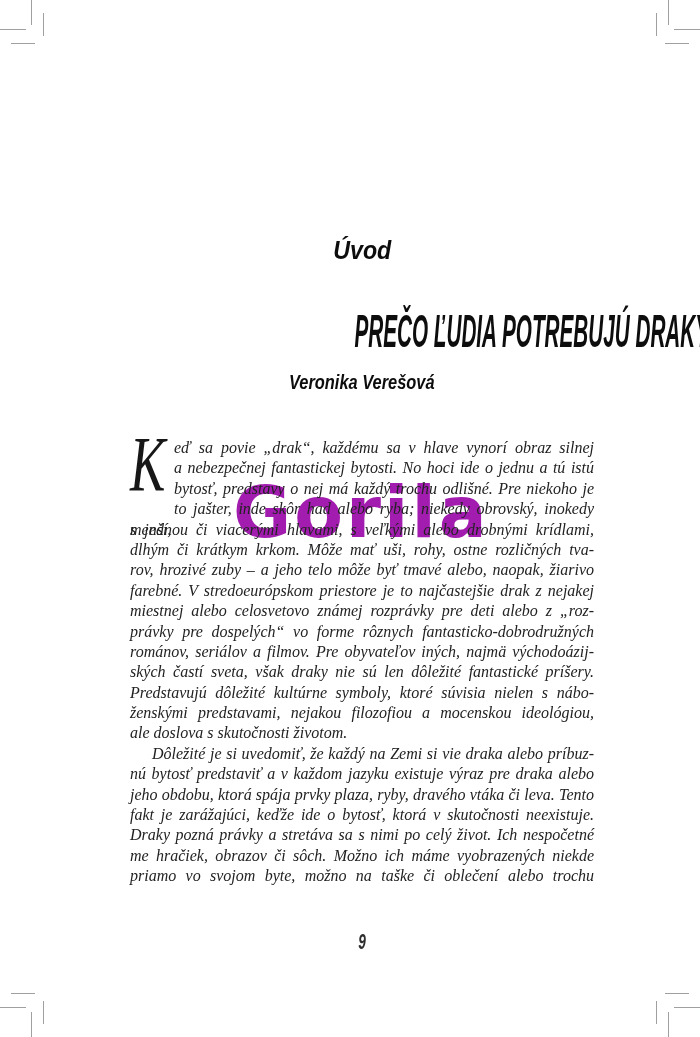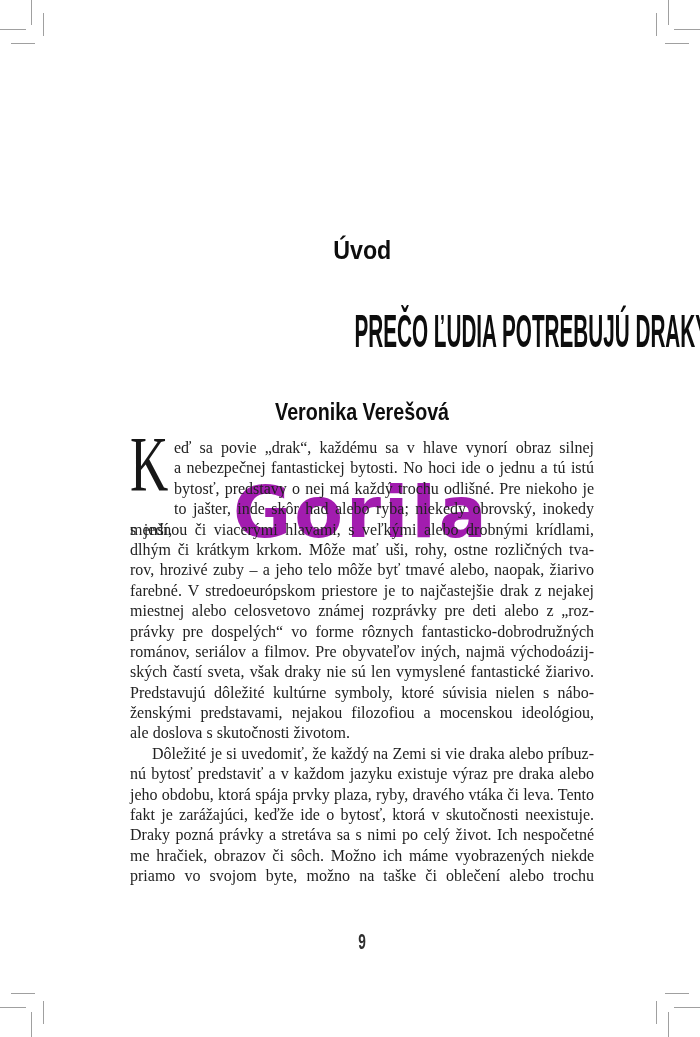--- a/index.html
+++ b/index.html
@@ -5,29 +5,29 @@
   html,body{margin:0;padding:0;background:#ffffff;}
   .page{position:relative;width:700px;height:1037px;background:#ffffff;overflow:hidden;
         font-family:"Liberation Serif", serif;color:#222;}
   
   .crop{position:absolute;background:#a0a0a0;}
   
   .watermark{position:absolute;left:233px;top:477px;z-index:1;
              font-family:"DejaVu Sans", sans-serif;font-weight:bold;
              font-size:71px;line-height:1;letter-spacing:3px;color:#a21caf;}
   
-  .content{position:absolute;left:130px;top:0;width:464px;height:1037px;z-index:2;}
+  .content{position:absolute;left:130px;top:0;width:464px;height:1037px;z-index:2;font-style:italic;}
   .centerline{position:absolute;left:0;width:464px;text-align:center;margin:0;color:#0d0d0d;
               font-family:"Liberation Sans", sans-serif;font-weight:bold;white-space:nowrap;}
   .squish{display:inline-block;white-space:nowrap;}
   .section{top:238px;font-size:25px;line-height:1;}
   .section .squish{transform:scaleX(0.93);transform-origin:50% 50%;}
   .title{top:308px;font-size:46px;line-height:1;}
   .title .squish{transform:scaleX(0.45);transform-origin:50% 50%;}
-  .author{top:372px;font-size:24px;line-height:1;margin-top:28px;}
+  .author{top:372px;font-size:20px;line-height:1;}
   .author .squish{transform:scaleX(0.82);transform-origin:50% 50%;}
   
   .bodytext{position:absolute;left:0;top:438px;width:464px;font-size:16px;line-height:20.4px;color:#222;}
   .line{height:20.4px;text-align:justify;text-align-last:justify;text-justify:inter-word;}
   .line.endline{text-align-last:left;}
   .line.indent{text-indent:22px;}
   .dropcap{float:left;width:44px;height:61.2px;position:relative;}
   .dropcap span{display:block;font-size:78px;line-height:78px;margin-top:-13px;
                 font-family:"Liberation Serif", serif;color:#171717;
                 transform:scaleX(0.68);transform-origin:0 50%;}
@@ -80,21 +80,21 @@
       <div class="line">a nebezpečnej fantastickej bytosti. No hoci ide o jednu a tú istú</div>
       <div class="line">bytosť, predstavy o nej má každý trochu odlišné. Pre niekoho je</div>
       <div class="line">to jašter, inde skôr had alebo ryba; niekedy obrovský, inokedy menší,</div>
       <div class="line">s jednou či viacerými hlavami, s veľkými alebo drobnými krídlami,</div>
       <div class="line">dlhým či krátkym krkom. Môže mať uši, rohy, ostne rozličných tva-</div>
       <div class="line">rov, hrozivé zuby – a jeho telo môže byť tmavé alebo, naopak, žiarivo</div>
       <div class="line">farebné. V stredoeurópskom priestore je to najčastejšie drak z nejakej</div>
       <div class="line">miestnej alebo celosvetovo známej rozprávky pre deti alebo z „roz-</div>
       <div class="line">právky pre dospelých“ vo forme rôznych fantasticko-dobrodružných</div>
       <div class="line">románov, seriálov a filmov. Pre obyvateľov iných, najmä východoázij-</div>
-      <div class="line">ských častí sveta, však draky nie sú len vymyslené fantastické žiarivo.</div>
+      <div class="line">ských častí sveta, však draky nie sú len dôležité fantastické príšery.</div>
       <div class="line">Predstavujú dôležité kultúrne symboly, ktoré súvisia nielen s nábo-</div>
       <div class="line">ženskými predstavami, nejakou filozofiou a mocenskou ideológiou,</div>
       <div class="line endline">ale doslova s skutočnosti životom.</div>
       <div class="line indent">Dôležité je si uvedomiť, že každý na Zemi si vie draka alebo príbuz-</div>
       <div class="line">nú bytosť predstaviť a v každom jazyku existuje výraz pre draka alebo</div>
       <div class="line">jeho obdobu, ktorá spája prvky plaza, ryby, dravého vtáka či leva. Tento</div>
       <div class="line">fakt je zarážajúci, keďže ide o bytosť, ktorá v skutočnosti neexistuje.</div>
       <div class="line">Draky pozná právky a stretáva sa s nimi po celý život. Ich nespočetné</div>
       <div class="line">me hračiek, obrazov či sôch. Možno ich máme vyobrazených niekde</div>
       <div class="line">priamo vo svojom byte, možno na taške či oblečení alebo trochu</div>

